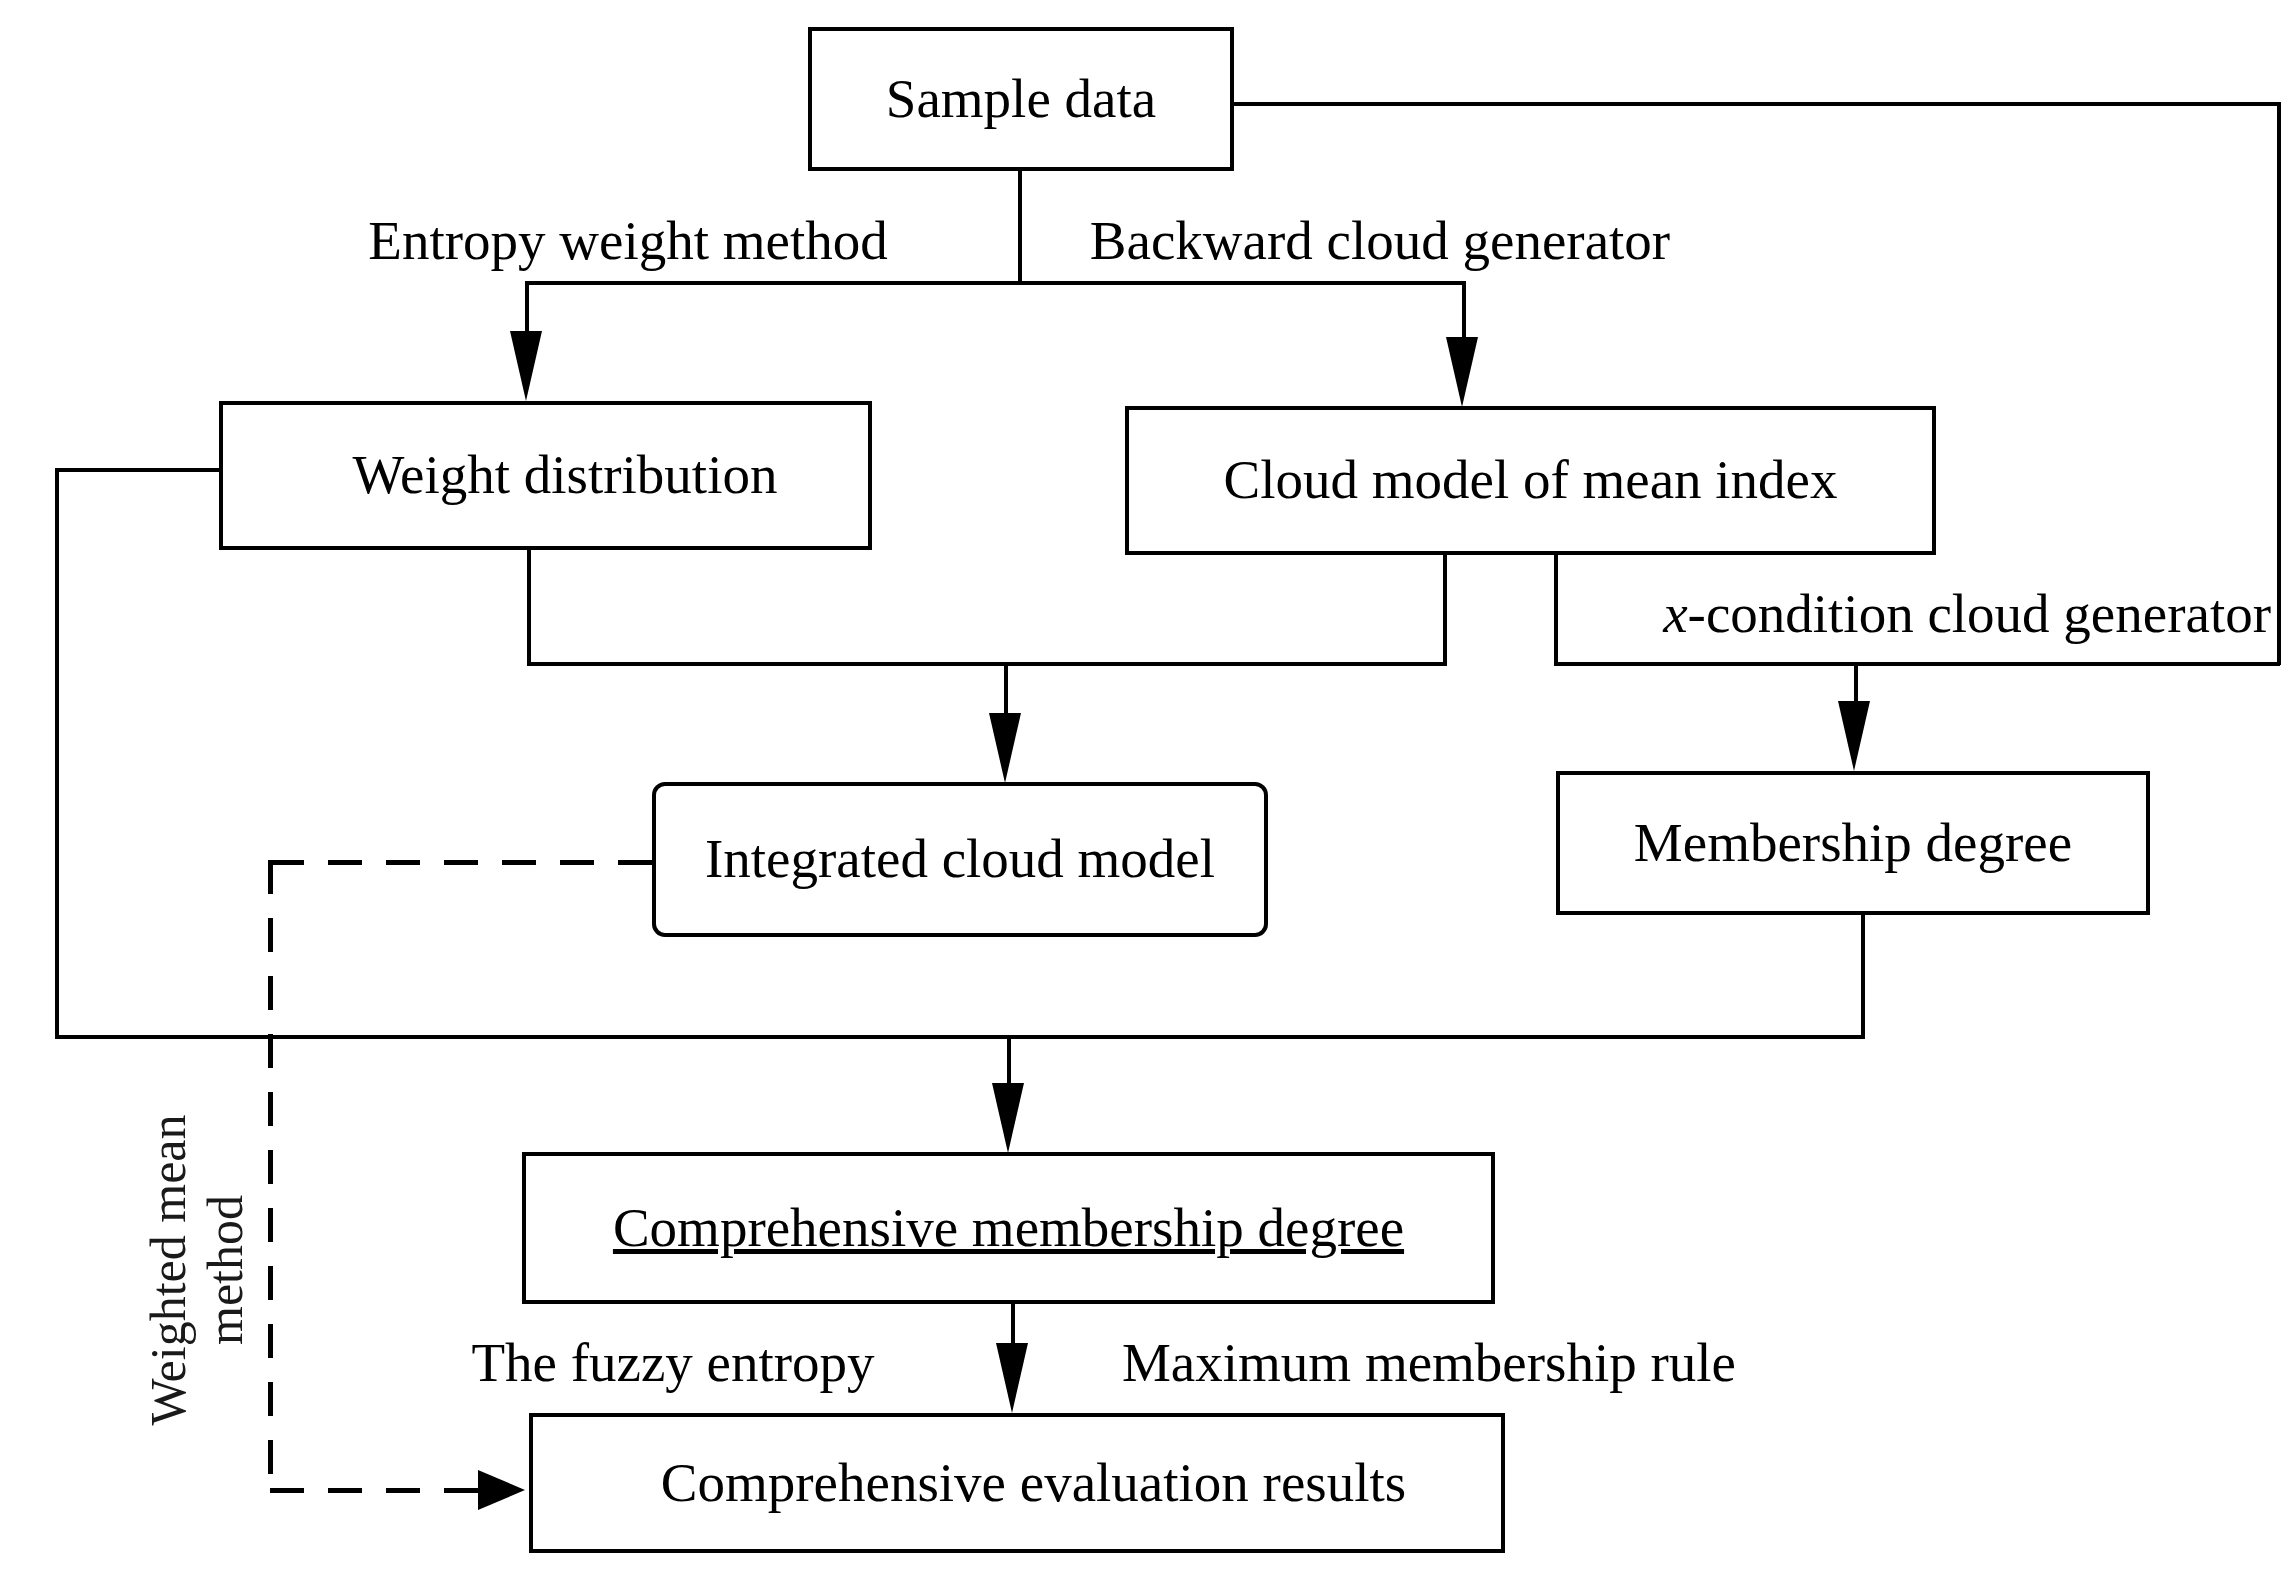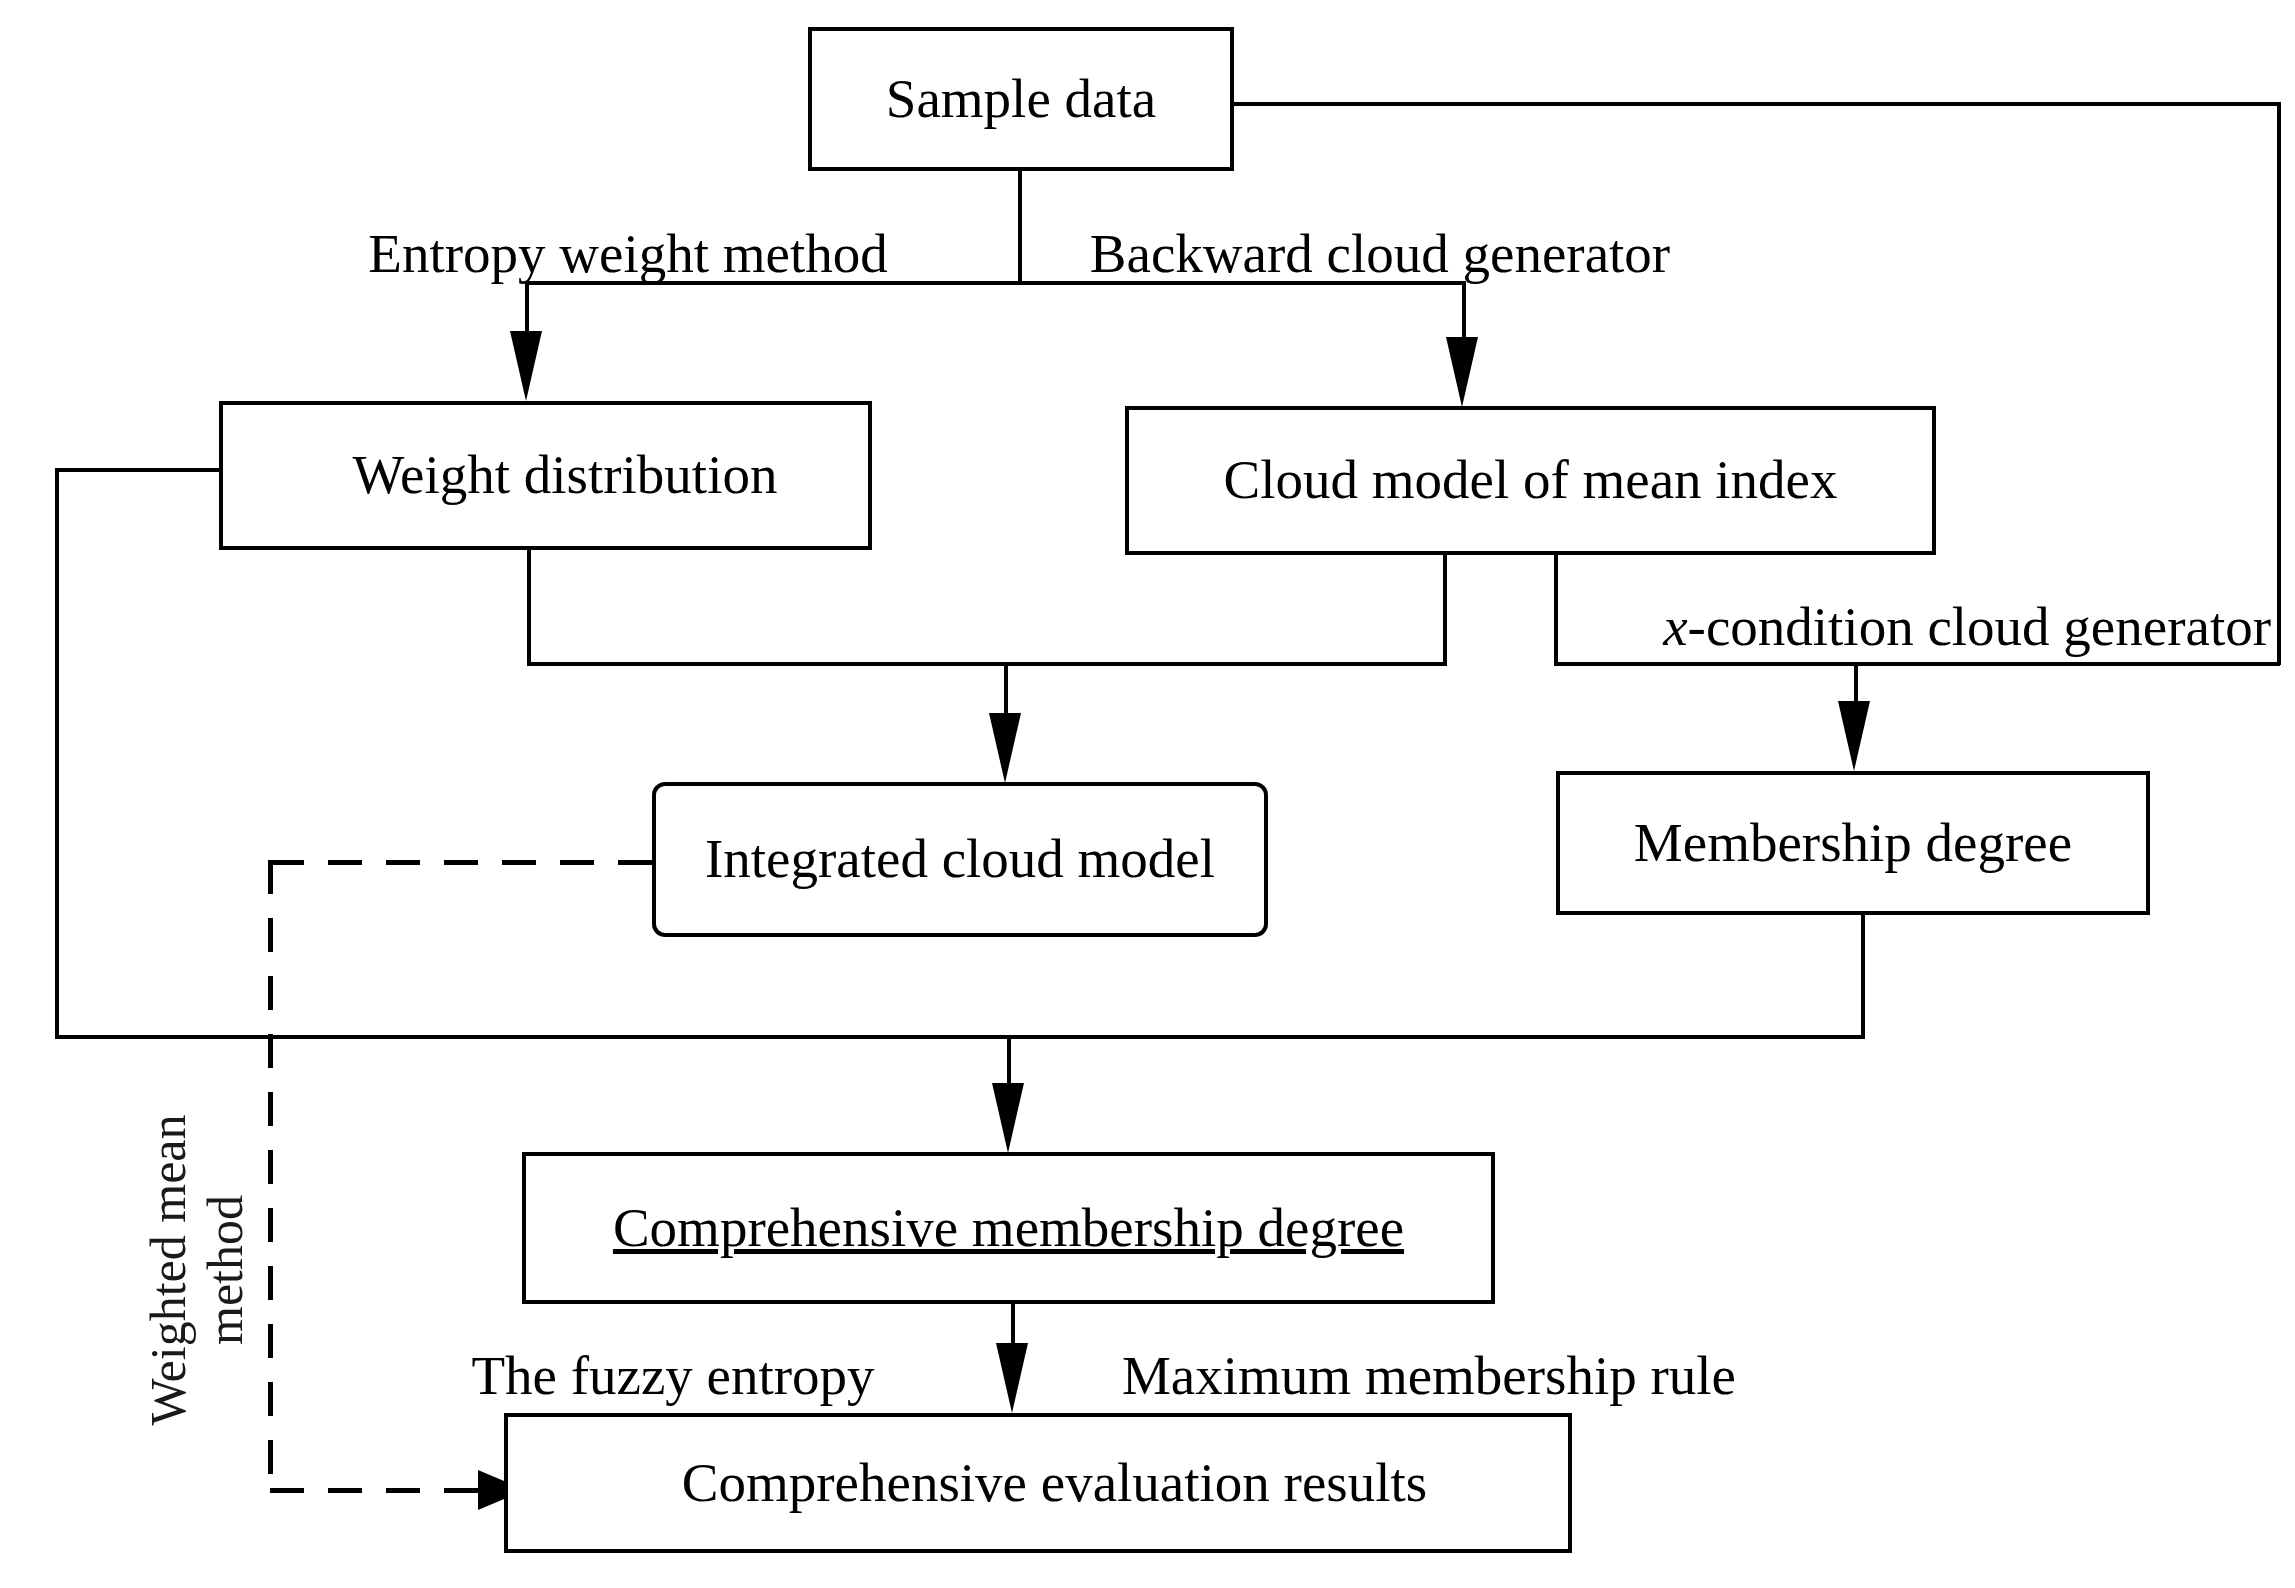--- a/index.html
+++ b/index.html
@@ -9,21 +9,20 @@
     overflow:hidden;
   }
   .box{
     position:absolute; box-sizing:border-box; border:4.5px solid #000;
     background:#fff; display:flex; align-items:center; justify-content:center;
     font-size:55px; text-align:right; line-height:1.1; white-space:nowrap;
   }
   .lbl{
     position:absolute; font-size:55px; text-align:center; white-space:nowrap;
     line-height:1.05;
-    margin-top:13px;
   }
   .hl{position:absolute; height:3.8px; background:#000;}
   .vl{position:absolute; width:3.8px;  background:#000;}
   .dash-h{position:absolute; height:4.5px;
     background:repeating-linear-gradient(90deg,#000 0 34px,transparent 34px 58px);}
   .dash-v{position:absolute; width:4.5px;
     background:repeating-linear-gradient(180deg,#000 0 34px,transparent 34px 58px);}
   .ah-down{position:absolute; width:0; height:0;
     border-left:16.7px solid transparent; border-right:16.7px solid transparent;
     border-top:70px solid #000;}
@@ -98,21 +97,21 @@
   </div>
 
   <div class="box" style="left:1556px; top:771px; width:594px; height:144px;">
     <span>Membership degree</span>
   </div>
 
   <div class="box" style="left:522px; top:1152px; width:973px; height:152px;text-decoration:underline;">
     <span>Comprehensive membership degree</span>
   </div>
 
-  <div class="box" style="left:504px; top:1413px; width:1068px; height:140px;padding-left:33px;">
+  <div class="box" style="left:529px; top:1413px; width:976px; height:140px;padding-left:33px;">
     <span>Comprehensive evaluation results</span>
   </div>
 
   <div class="lbl" style="left:287px; top:212px; width:682px;">Entropy weight method</div>
 
   <div class="lbl" style="left:1039px; top:212px; width:682px;">Backward cloud generator</div>
 
   <div class="lbl" style="left:1581px; top:585px; width:690px;text-align:right;">
     <span class="ital">x</span><span>-condition cloud generator</span>
   </div>

